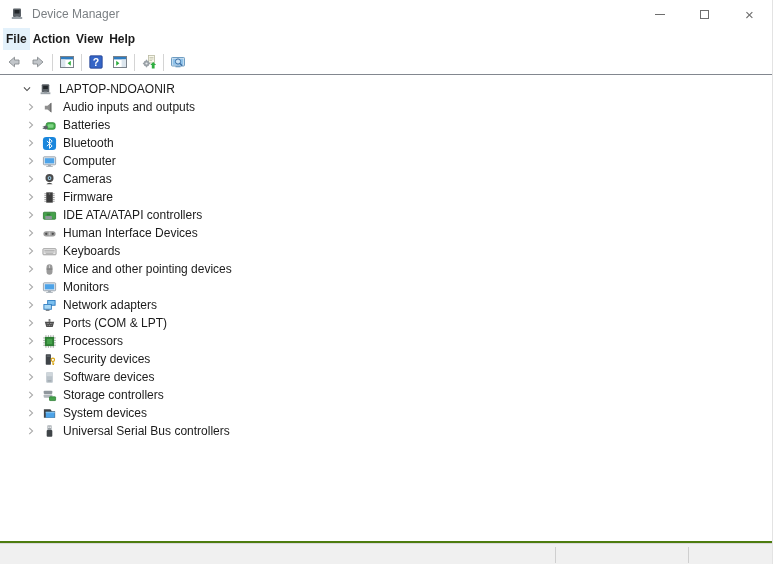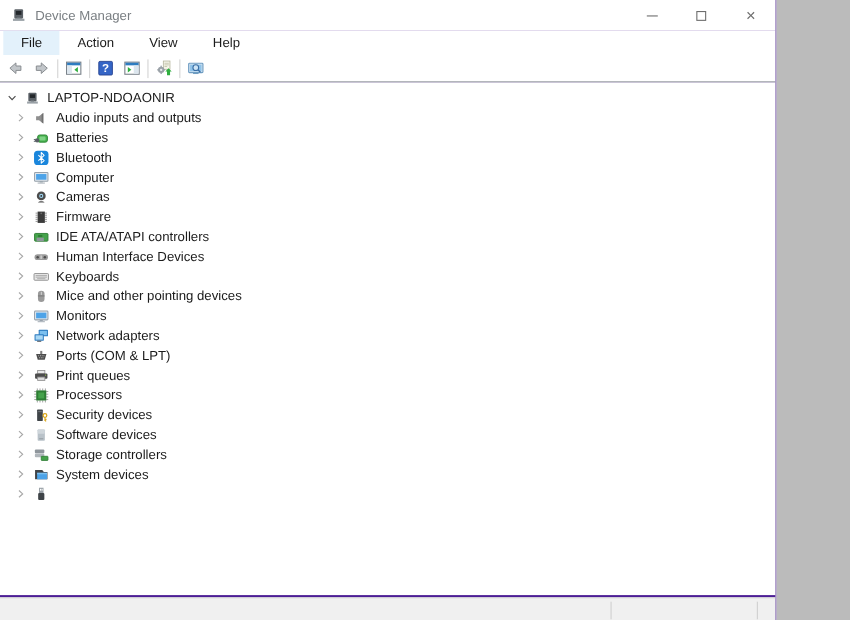--- a/index.html
+++ b/index.html
@@ -1,43 +1,43 @@
 <!DOCTYPE html>
 <html><head>
 <meta charset="utf-8">
 <style>
   * { box-sizing: border-box; }
   body { margin:0; font-family:"Liberation Sans", sans-serif; font-size:12px; color:#1b1b1b; background:#bbb; }
-  .window { width:706px; height:564px; background:#4c1d95; position:relative; overflow:hidden; border-right:1px solid #e3e3e3; }
+  .window { width:773px; height:564px; background:#4d7c0f; position:relative; overflow:hidden; border-right:1px solid #e3e3e3; }
 
   
   .titlebar { height:28px; display:flex; align-items:center; background:#fff; }
   .titlebar .appicon { width:16px; height:16px; margin-left:9px; flex:none; }
   .titlebar .title { margin-left:7px; color:#7a7f83; font-size:12px; }
   .controls { margin-left:auto; display:flex; height:100%; }
   .ctrl { width:45px; height:100%; display:flex; align-items:center; justify-content:center; }
   .g-min { width:10px; border-top:1px solid #6e6e6e; }
   .g-max { width:9px; height:9px; border:1px solid #6e6e6e; }
   .g-close { font-size:15px; color:#6e6e6e; line-height:1; }
 
   
   .menubar { height:22px; display:flex; align-items:stretch; padding-left:3px; background:#fff; }
-  .menu-item { padding:3px 16px 4px; display:flex; align-items:center; }
+  .menu-item { padding:3px 3px 4px; display:flex; align-items:center;font-weight:bold; }
   .menu-item.active { background:#e3f1fb; }
 
   
   .toolbar { height:25px; display:flex; align-items:center; padding-left:2px; border-bottom:1px solid #82878f; background:#fff; }
   .tbtn { width:24px; height:22px; display:flex; align-items:center; justify-content:center; flex:none; }
   .tbtn svg { width:16px; height:16px; }
   .tsep { width:1px; height:17px; background:#d4d4d4; margin:0 2px; flex:none; }
 
   
   .tree { height:466px; padding-top:5px; background:#fff; overflow:hidden; }
-  .row { height:18px; display:flex; align-items:center; padding-left:4px; white-space:nowrap; }
-  .row.child { padding-left:12px; }
+  .row { height:18px; display:flex; align-items:center; padding-left:20px; white-space:nowrap; }
+  .row.child { padding-left:24px; }
   .chev { width:14px; height:14px; margin-right:4px; flex:none; }
   .ti { width:15px; height:15px; margin-right:6px; flex:none; }
   .row .label { font-size:12px; }
 
   
   .statusbar { position:absolute; left:0; right:0; bottom:0; height:21px; background:#f0f0f0; border-top:1px solid #d9d9d9; }
   .ssep { position:absolute; top:3px; bottom:1px; width:1px; background:#cfcfcf; }
   .ssep1 { left:555px; } .ssep2 { left:688px; }
 </style>
 </head>
@@ -425,29 +425,20 @@
       <svg class="ti">
           <use href="#i-port"></use>
         </svg>
       <span class="label">Ports (COM &amp; LPT)</span>
     </div>
     <div class="row child">
       <svg class="chev">
           <use href="#i-chev-r"></use>
         </svg>
       <svg class="ti">
-          <use href="#i-printer"></use>
-        </svg>
-      <span class="label">Print queues</span>
-    </div>
-    <div class="row child">
-      <svg class="chev">
-          <use href="#i-chev-r"></use>
-        </svg>
-      <svg class="ti">
           <use href="#i-processor"></use>
         </svg>
       <span class="label">Processors</span>
     </div>
     <div class="row child">
       <svg class="chev">
           <use href="#i-chev-r"></use>
         </svg>
       <svg class="ti">
           <use href="#i-security"></use>
@@ -481,20 +472,21 @@
         </svg>
       <span class="label">System devices</span>
     </div>
     <div class="row child">
       <svg class="chev">
           <use href="#i-chev-r"></use>
         </svg>
       <svg class="ti">
           <use href="#i-usb"></use>
         </svg>
+      <span class="label">Universal Serial Bus controllers</span>
     </div>
   </div>
 
   <div class="statusbar">
     <div class="ssep ssep1"></div>
     <div class="ssep ssep2"></div>
   </div>
 
 </div>
 

